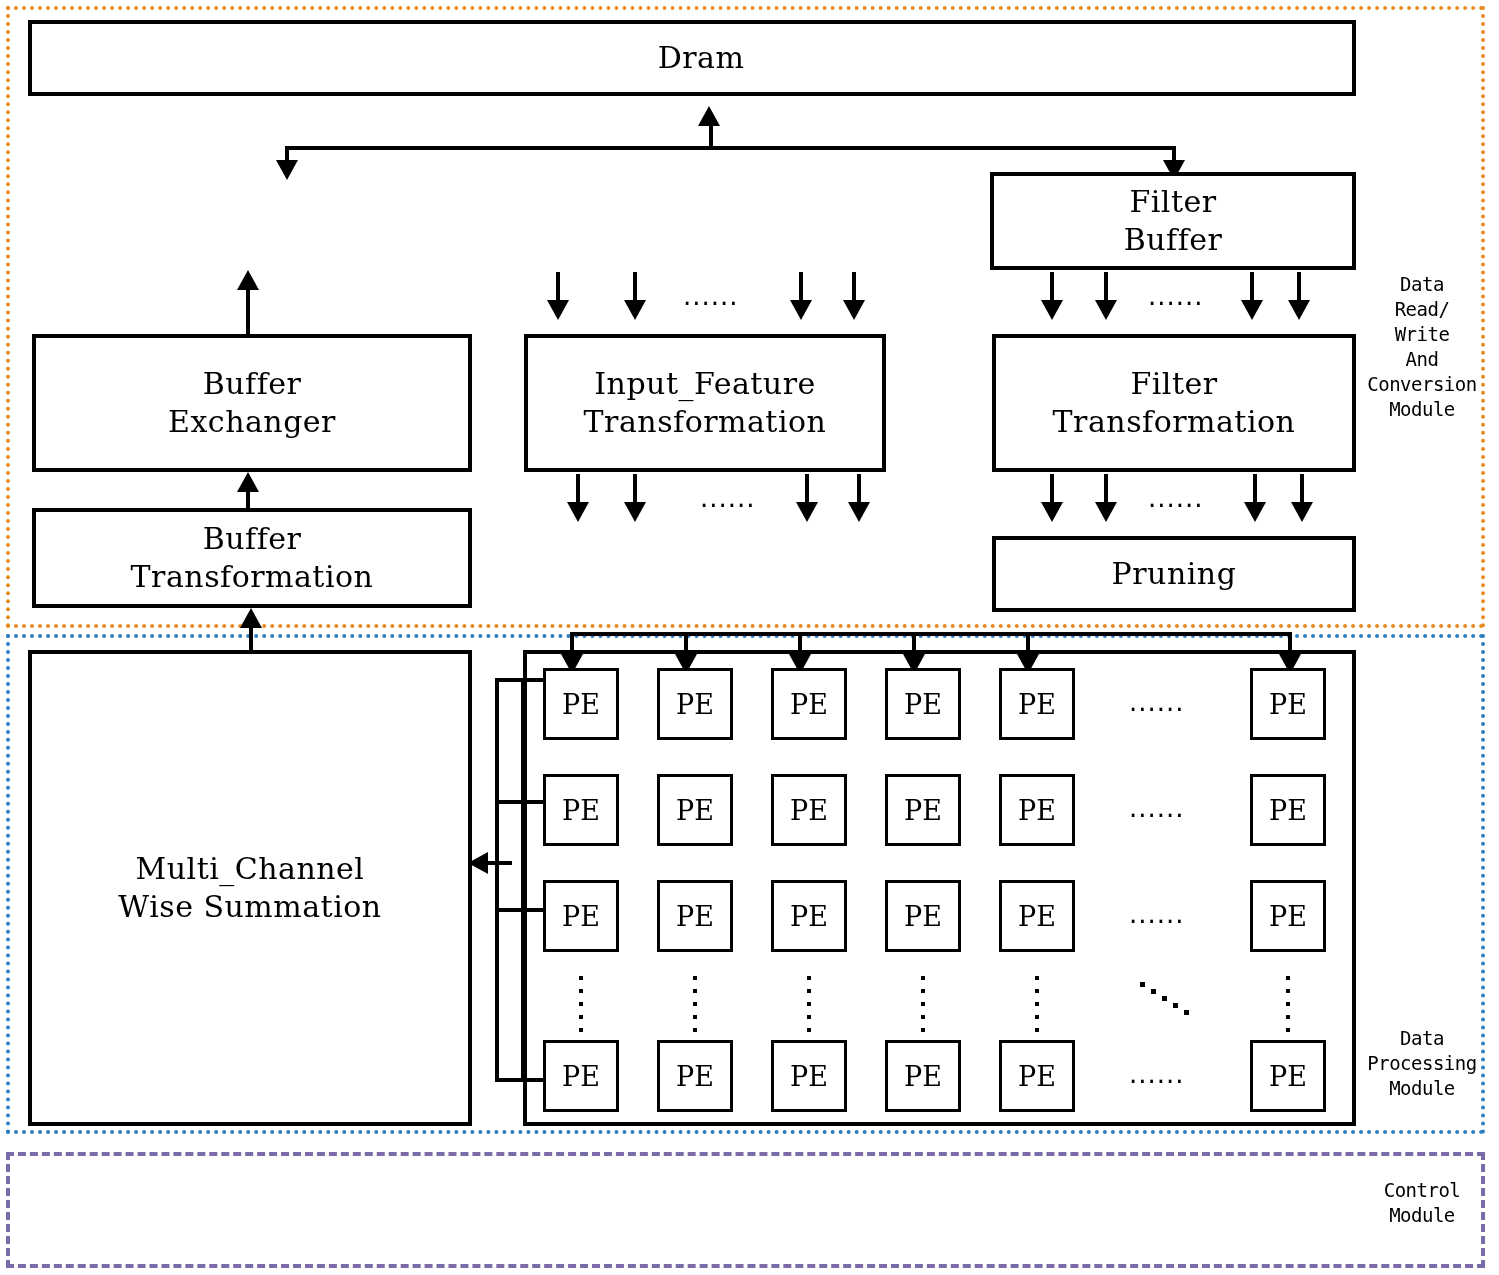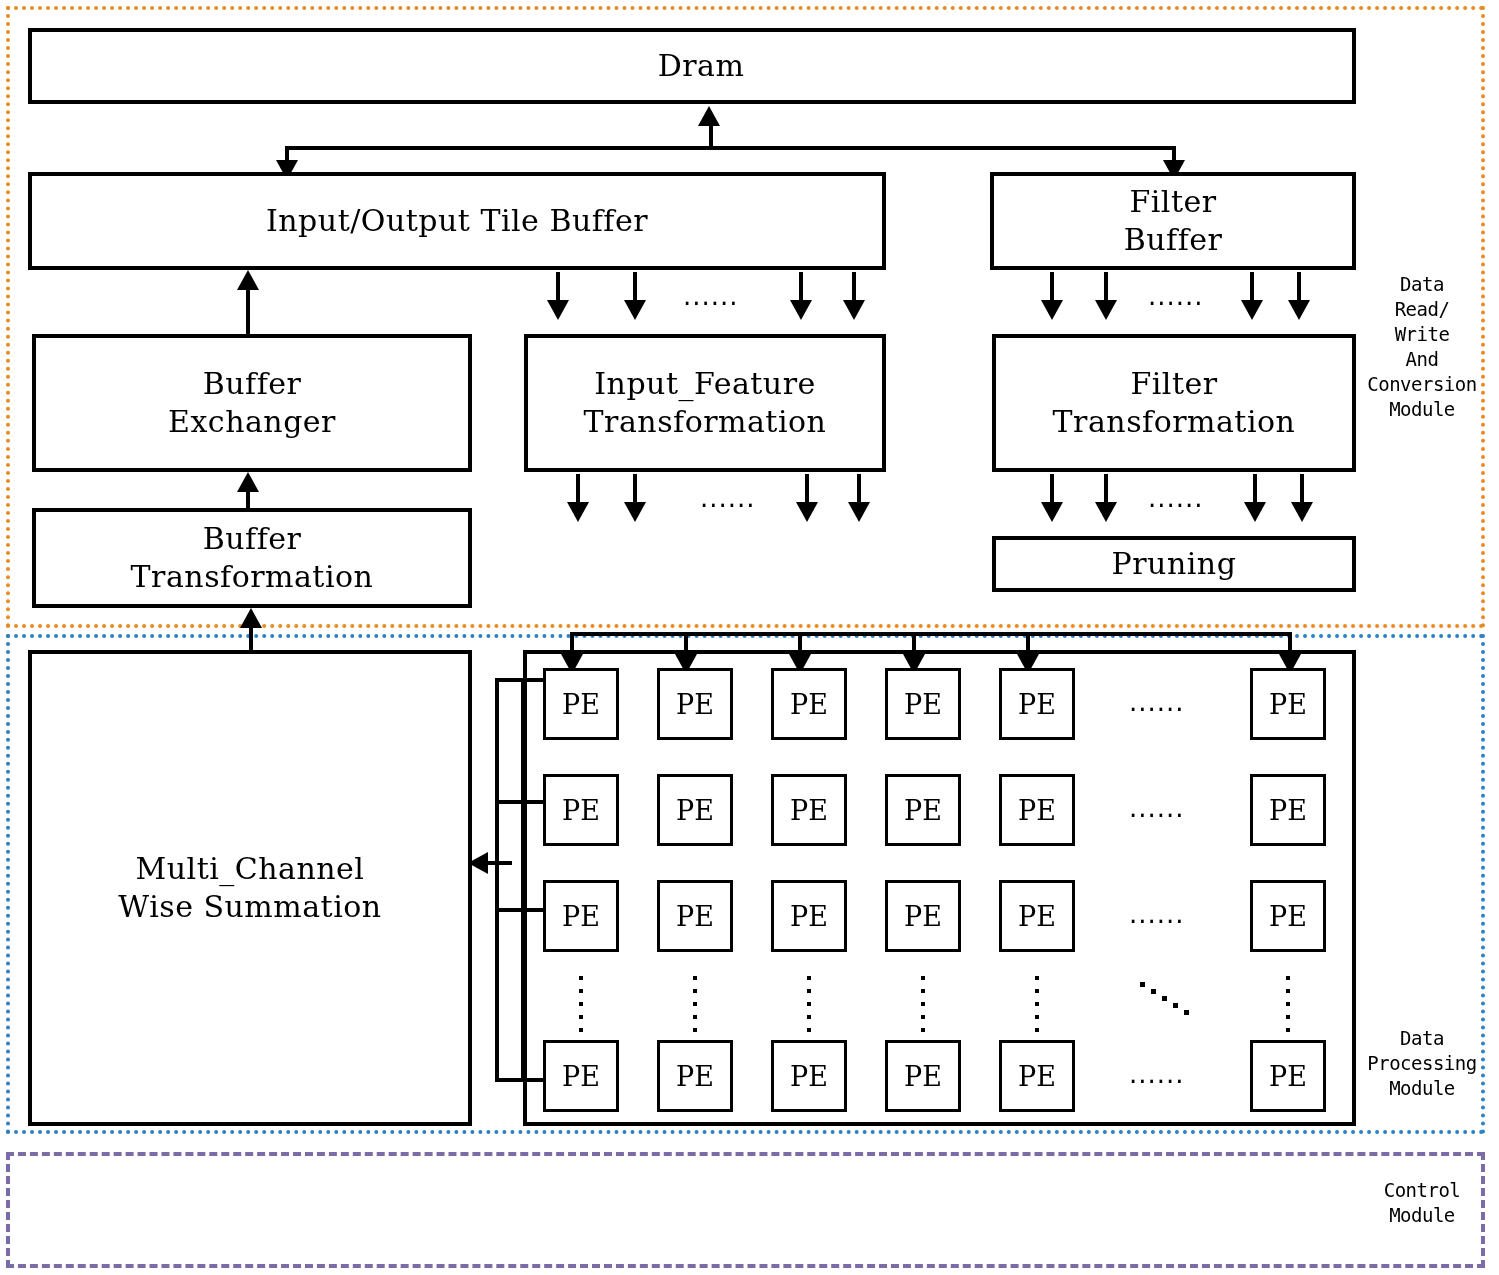--- a/index.html
+++ b/index.html
@@ -58,31 +58,30 @@
 Write
 And
 Conversion
 Module</div>
   <div class="side-label" style="left:1358px;top:1026px;width:128px;">Data
 Processing
 Module</div>
   <div class="side-label" style="left:1358px;top:1178px;width:128px;">Control
 Module</div>
 
-  <div class="box thick" style="left:28px;top:28px;width:1328px;height:76px;padding-left:18px;">Dram</div>
+  <div class="box thick" style="left:28px;top:20px;width:1328px;height:76px;padding-left:18px;">Dram</div>
 
   <div class="vline" style="left:709px;top:124px;height:26px;"></div>
   <div class="arrow-up" style="left:698px;top:106px;"></div>
   <div class="hline" style="left:285px;top:146px;width:890px;"></div>
   <div class="vline" style="left:285px;top:146px;height:22px;"></div>
   <div class="arrow-down" style="left:276px;top:160px;"></div>
   <div class="vline" style="left:1172px;top:146px;height:22px;"></div>
   <div class="arrow-down" style="left:1163px;top:160px;"></div>
 
-  <div class="box thick" style="left:28px;top:172px;width:858px;height:98px;">Input/Output  Tile Buffer</div>
   <div class="box thick" style="left:990px;top:172px;width:366px;height:98px;white-space:pre-line;">Filter
 Buffer</div>
 
   <div class="vline" style="left:246px;top:288px;height:46px;"></div>
   <div class="arrow-up" style="left:237px;top:270px;"></div>
 
   <div class="vline" style="left:556px;top:272px;height:34px;"></div>
   <div class="arrow-down" style="left:547px;top:300px;"></div>
   <div class="vline" style="left:633px;top:272px;height:34px;"></div>
   <div class="arrow-down" style="left:624px;top:300px;"></div>
@@ -127,21 +126,21 @@
   <div class="vline" style="left:1104px;top:474px;height:34px;"></div>
   <div class="arrow-down" style="left:1095px;top:502px;"></div>
   <div class="hdots" style="left:1148px;top:485px;">......</div>
   <div class="vline" style="left:1253px;top:474px;height:34px;"></div>
   <div class="arrow-down" style="left:1244px;top:502px;"></div>
   <div class="vline" style="left:1300px;top:474px;height:34px;"></div>
   <div class="arrow-down" style="left:1291px;top:502px;"></div>
 
   <div class="box thick" style="left:32px;top:508px;width:440px;height:100px;white-space:pre-line;">Buffer
 Transformation</div>
-  <div class="box thick" style="left:992px;top:536px;width:364px;height:56px;">Pruning</div>
+  <div class="box thick" style="left:992px;top:536px;width:364px;height:76px;">Pruning</div>
 
   <div class="vline" style="left:249px;top:626px;height:24px;"></div>
   <div class="arrow-up" style="left:240px;top:608px;"></div>
 
   <div class="box thick" style="left:28px;top:650px;width:444px;height:476px;white-space:pre-line;">Multi_Channel
 Wise Summation</div>
 
   <div class="plain" style="left:523px;top:650px;width:833px;height:476px;border-width:4px;"></div>
 
   <div class="hline" style="left:570px;top:632px;width:722px;"></div>

